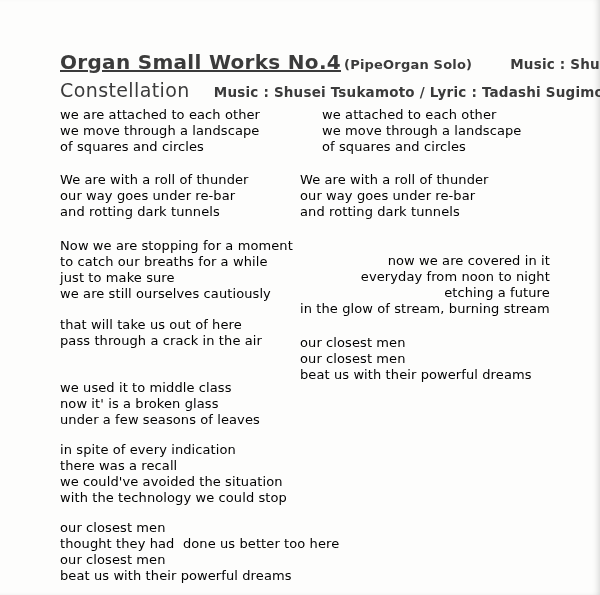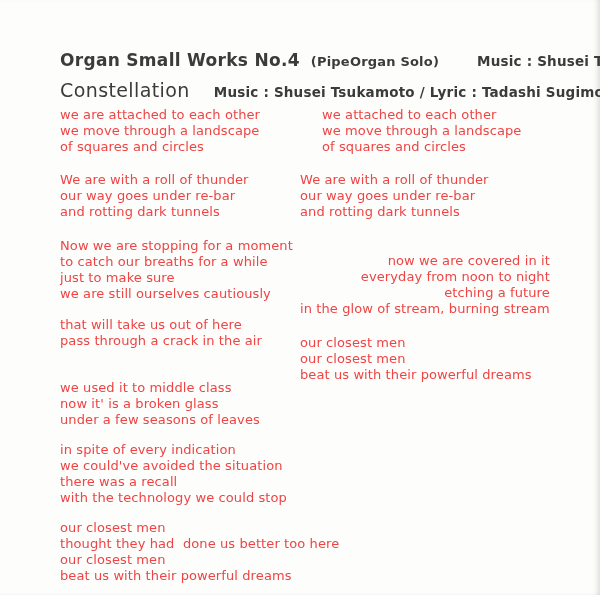--- a/index.html
+++ b/index.html
@@ -18,35 +18,35 @@
   }
   .header-row {
     position: absolute;
     left: 60px;
     display: flex;
     align-items: baseline;
     white-space: pre;
   }
   .header-row.row1 { top: 50px; }
   .header-row.row2 { top: 79px; }
-  .album-title  { font-size: 17px; font-weight: bold; letter-spacing: 0.3px; }
-  .album-format { font-size: 13px; font-weight: bold; margin-left: 11px; letter-spacing: 0.2px; }
+  .album-title  { font-size: 20px; font-weight: bold; letter-spacing: 0.3px; text-decoration: underline; }
+  .album-format { font-size: 13px; font-weight: bold; margin-left: 3px; letter-spacing: 0.2px; }
   .album-credit { font-size: 13.5px; font-weight: bold; margin-left: 38px; letter-spacing: 0.2px; }
   .song-title   { font-size: 19px; font-weight: normal; letter-spacing: 0.4px; }
   .song-credit  { font-size: 13.5px; font-weight: bold; margin-left: 24px; letter-spacing: 0.2px; }
   .col { position: absolute; top: 0; height: 595px; }
   .col-left  { left: 60px;  width: 250px; }
   .col-right { left: 300px; width: 280px; }
   .stanza { position: absolute; left: 0; }
   .line {
     font-size: 13px;
     line-height: 16px;
     letter-spacing: 0.1px;
     white-space: pre;
-    color: #ef4444;
+    color: #000000;
   }
   
   .col-left  .stanza:nth-of-type(1) { top: 107px; }
   .col-left  .stanza:nth-of-type(2) { top: 172px; }
   .col-left  .stanza:nth-of-type(3) { top: 238px; }
   .col-left  .stanza:nth-of-type(4) { top: 317px; }
   .col-left  .stanza:nth-of-type(5) { top: 380px; }
   .col-left  .stanza:nth-of-type(6) { top: 442px; }
   .col-left  .stanza:nth-of-type(7) { top: 520px; }
   
@@ -92,22 +92,22 @@
         <div class="line">that will take us out of here</div>
         <div class="line">pass through a crack in the air</div>
       </div>
     <div class="stanza">
         <div class="line">we used it to middle class</div>
         <div class="line">now it' is a broken glass</div>
         <div class="line">under a few seasons of leaves</div>
       </div>
     <div class="stanza">
         <div class="line">in spite of every indication</div>
+        <div class="line">there was a recall</div>
         <div class="line">we could've avoided the situation</div>
-        <div class="line">there was a recall</div>
         <div class="line">with the technology we could stop</div>
       </div>
     <div class="stanza">
         <div class="line">our closest men</div>
         <div class="line">thought they had  done us better too here</div>
         <div class="line">our closest men</div>
         <div class="line">beat us with their powerful dreams</div>
       </div>
   </div>
 

